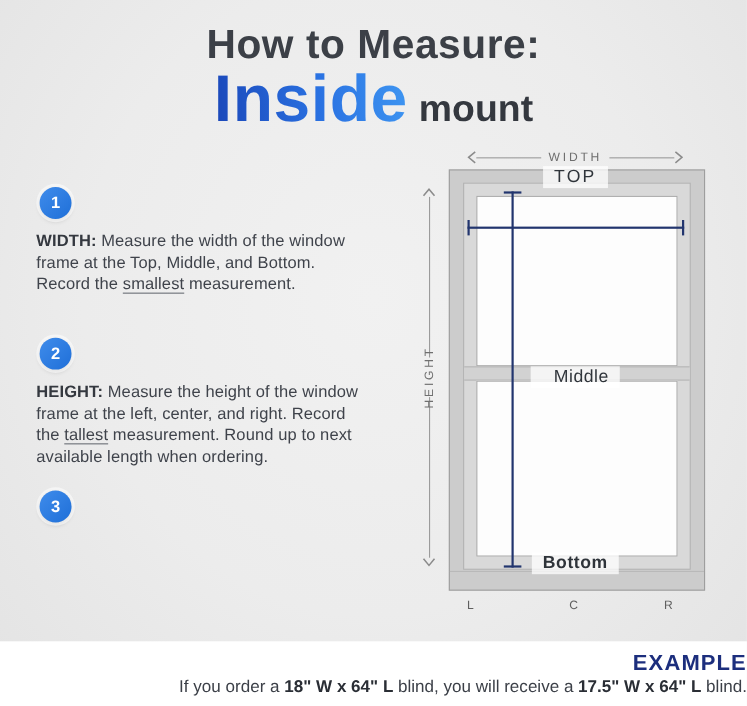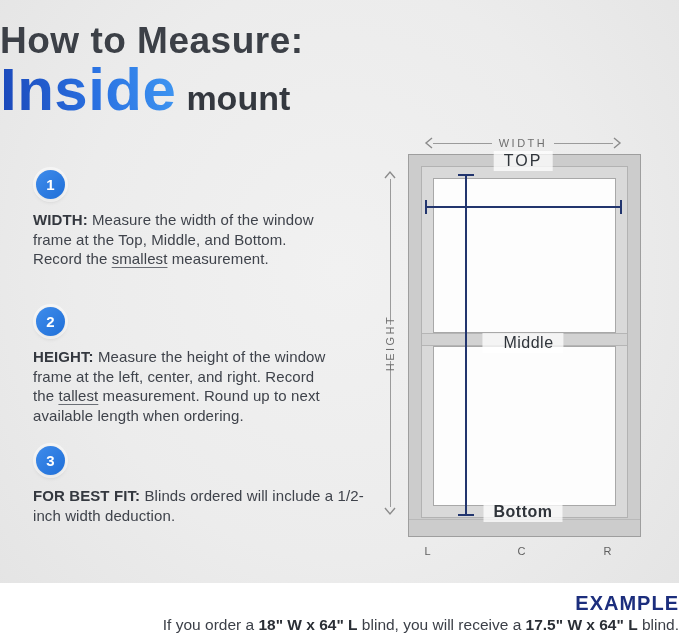--- a/index.html
+++ b/index.html
@@ -6,21 +6,21 @@
   html,body { width:679px; height:642px; }
   body {
     position:relative;
     font-family:"Liberation Sans", sans-serif;
     background:radial-gradient(ellipse at 50% 42%, #f1f1f1 0%, #ececec 55%, #e3e3e3 100%);
     overflow:hidden;
     color:#3e424a;
   }
 
   
-  .title { position:absolute; top:20px; left:0; width:100%; }
+  .title { position:absolute; top:20px; left:0; width:100%; text-align:center; }
   .t1 { font-size:37px; font-weight:700; color:#3c4047; letter-spacing:0.5px; }
   .t2 { margin-top:-7px; }
   .t2 .inside {
     font-size:60px; font-weight:800; letter-spacing:0.5px;
     color:#2068dd;
     background:linear-gradient(80deg,#1a46b8 0%, #2a72e2 55%, #3f97f2 100%);
     -webkit-background-clip:text; background-clip:text;
     -webkit-text-fill-color:transparent;
   }
   .t2 .mount { font-size:34px; font-weight:700; color:#34383f; margin-left:10px; }
@@ -132,21 +132,20 @@
   <div class="step s1">
     <div class="badge">1</div>
     <p class="step-text"><b>WIDTH:</b><span> Measure the width of the window frame at the Top, Middle, and Bottom. Record the </span><span class="u">smallest</span><span> measurement.</span></p>
   </div>
   <div class="step s2">
     <div class="badge">2</div>
     <p class="step-text"><b>HEIGHT:</b><span> Measure the height of the window frame at the left, center, and right. Record the </span><span class="u">tallest</span><span> measurement. Round up to next available length when ordering.</span></p>
   </div>
   <div class="step s3">
     <div class="badge">3</div>
-    <p class="step-text"><b>FOR BEST FIT:</b><span> Blinds ordered will include a 1/2-inch width deduction.</span><span class="u"></span><span></span></p>
   </div>
 </div>
 
 <div class="diagram">
 
   <div class="width-arrow">
     <svg class="chev" width="9" height="12" viewBox="0 0 9 12">
         <path d="M8 1 L2 6 L8 11" fill="none" stroke="#8b8b8b" stroke-width="1.4"></path>
       </svg>
     <span class="ln-h"></span>

